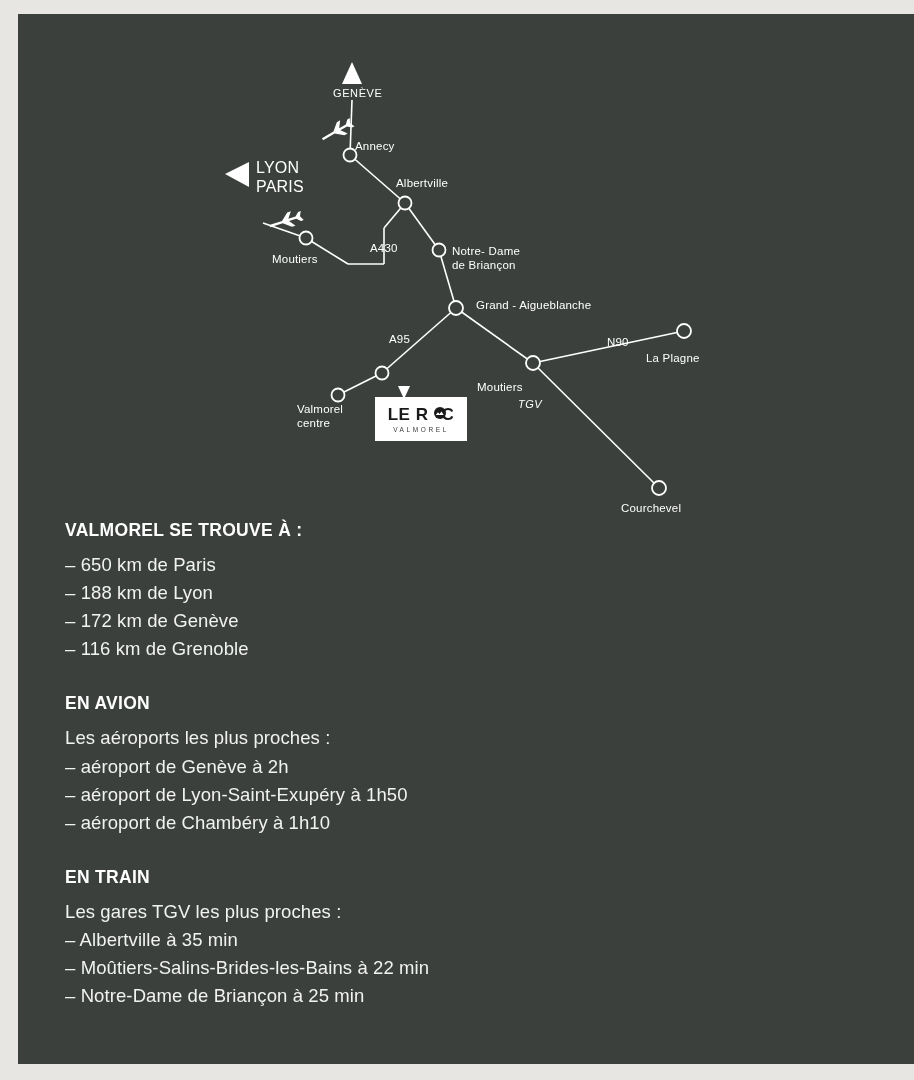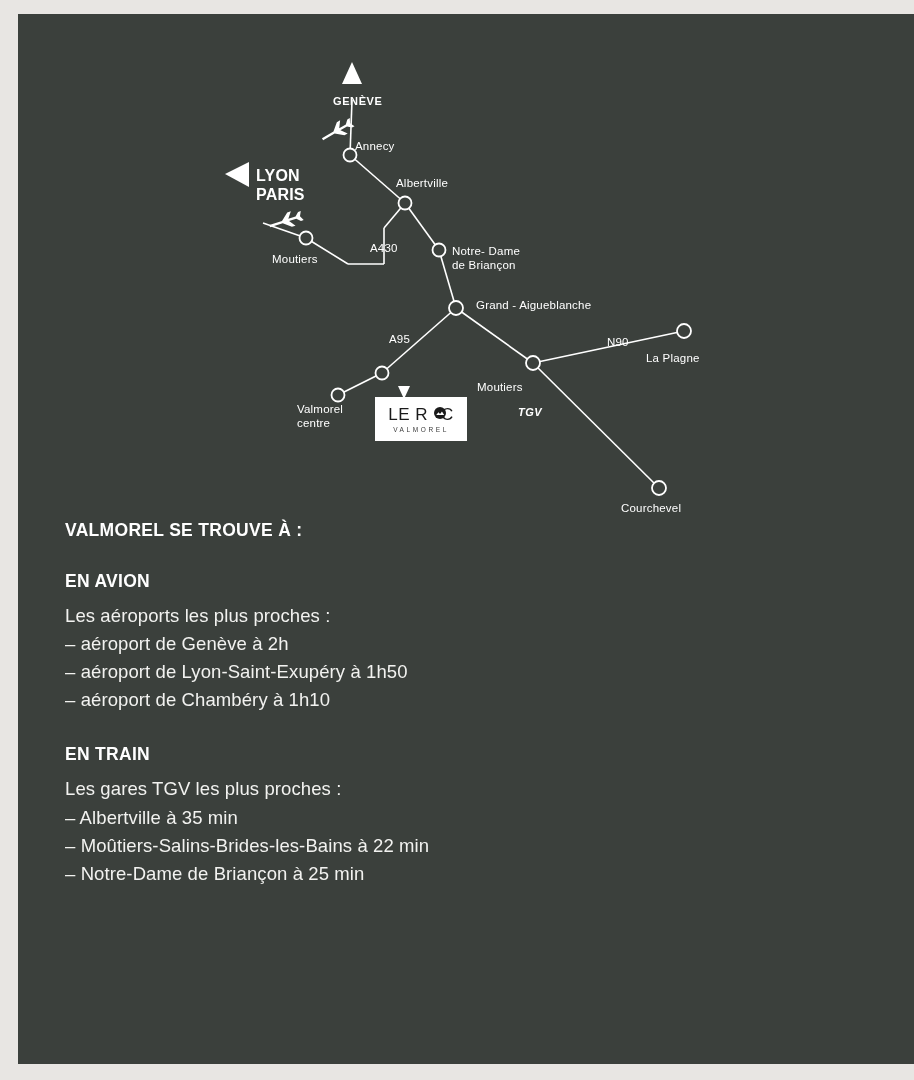--- a/index.html
+++ b/index.html
@@ -42,42 +42,42 @@
   }
   .maplabel {
     position: absolute;
     font-family: "Liberation Sans", sans-serif;
     font-size: 11.5px;
     color: #ffffff;
     white-space: pre;
     line-height: 1.22;
     letter-spacing: .2px;
   }
-  .maplabel.bold { font-weight: bold; margin-top: 8px; }
+  .maplabel.bold { font-weight: normal; }
   .maplabel.road { font-size: 11.5px; }
   .maplabel.geneve { font-size: 11px; letter-spacing: .6px; }
   .maplabel.lyon { font-size: 16px; line-height: 1.18; }
 
   
   #logo-box {
     position: absolute;
     left: 357px;
     top: 383px;
     width: 92px;
     height: 44px;
     background: #ffffff;
     color: #1a1a1a;
     display: flex;
     flex-direction: column;
     align-items: center;
     justify-content: center;
   }
   #logo-main {
     font-family: "Liberation Sans", sans-serif;
-    font-weight: normal;
+    font-weight: bold;
     font-size: 17px;
     letter-spacing: .5px;
     line-height: 1;
     position: relative;
   }
   #logo-sub {
     font-size: 6.5px;
     letter-spacing: 2.6px;
     margin-top: 3px;
     color: #3a3a3a;
@@ -218,20 +218,26 @@
         <div id="logo-main">
           <span>LE R</span><span id="logo-dot"></span><span style="margin-left:13px;">C</span>
         </div>
         <div id="logo-sub">VALMOREL</div>
       </div>
     </div>
 
     <div id="content">
 
       <h2 class="sect">VALMOREL SE TROUVE À :</h2>
+      <div class="list">
+        <p class="line">– 650 km de Paris</p>
+        <p class="line">– 188 km de Lyon</p>
+        <p class="line">– 172 km de Genève</p>
+        <p class="line">– 116 km de Grenoble</p>
+      </div>
 
       <h2 class="sect spaced">EN AVION</h2>
       <div class="list">
         <p class="line">Les aéroports les plus proches :</p>
         <p class="line">– aéroport de Genève à 2h</p>
         <p class="line">– aéroport de Lyon-Saint-Exupéry à 1h50</p>
         <p class="line">– aéroport de Chambéry à 1h10</p>
       </div>
 
       <h2 class="sect spaced">EN TRAIN</h2>

